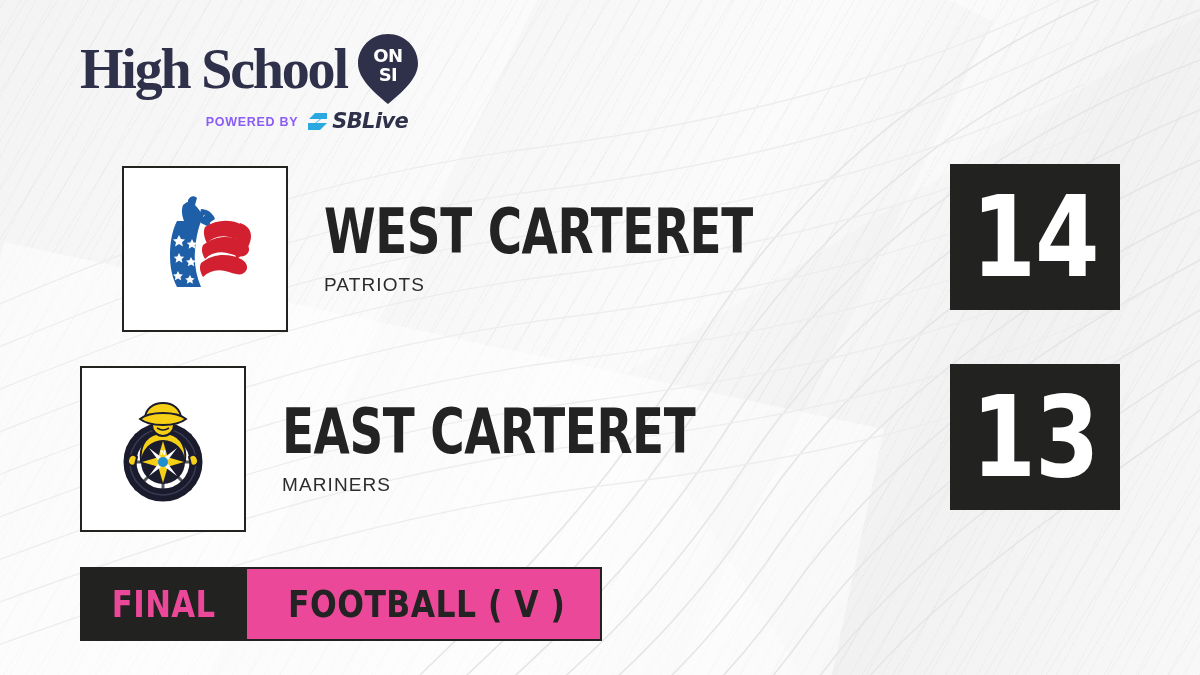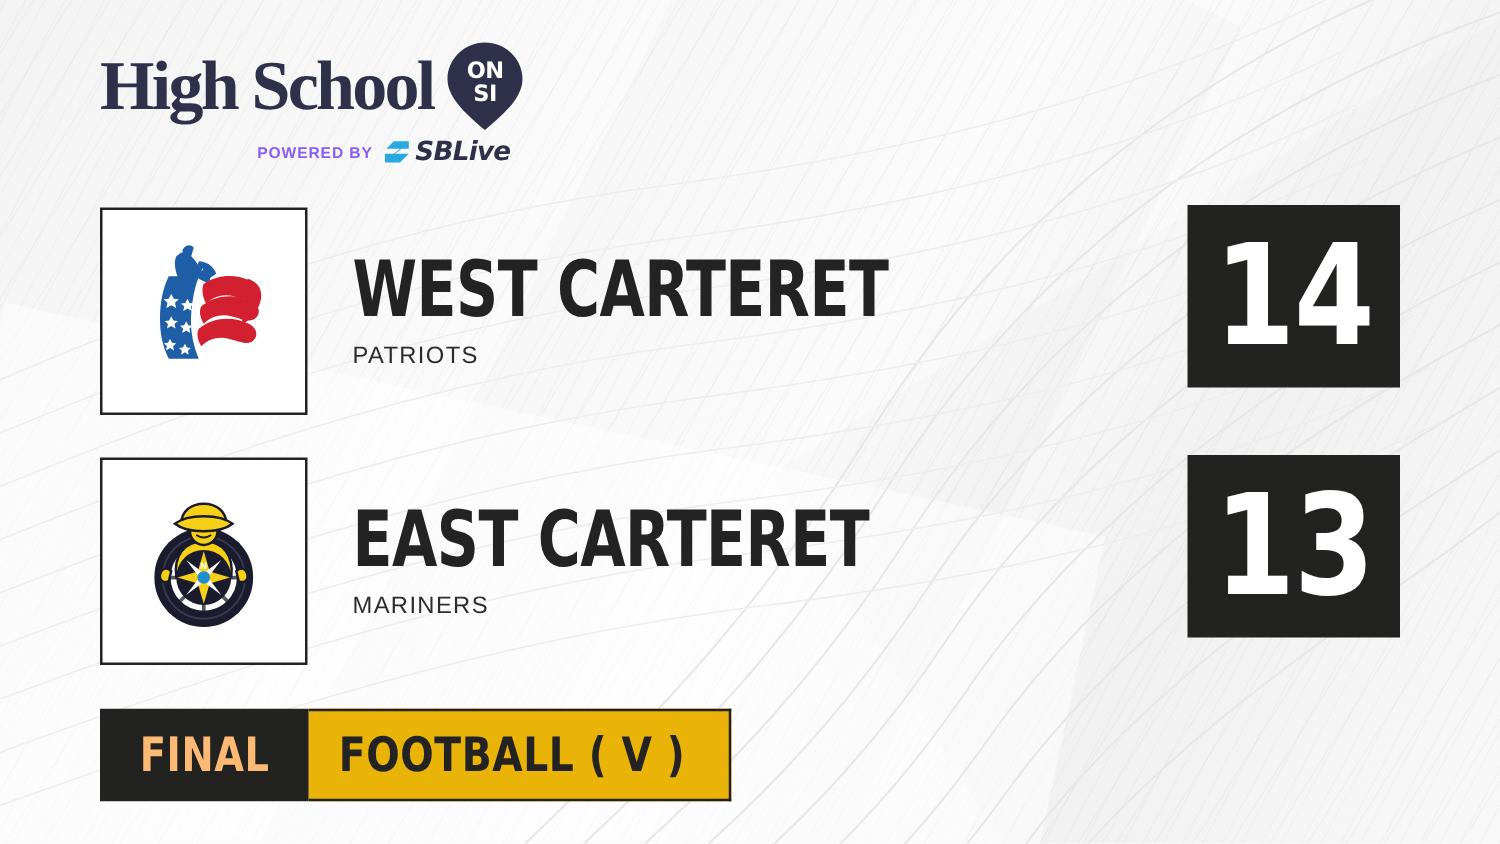--- a/index.html
+++ b/index.html
@@ -124,21 +124,21 @@
 
   
   .team-row {
     position: absolute;
     left: 80px;
     width: 1040px;
     height: 170px;
     display: flex;
     align-items: center;
   }
-  .row-1 { top: 164px; }
+  .row-1 { top: 164px; margin-left: 42px; }
   .row-2 { top: 364px; }
 
   .logo-card {
     width: 166px;
     height: 166px;
     background: #ffffff;
     border: 2px solid #23221f;
     box-sizing: border-box;
     display: flex;
     align-items: center;
@@ -200,43 +200,43 @@
   .status-bar {
     position: absolute;
     left: 80px;
     top: 567px;
     height: 74px;
     display: flex;
     align-items: stretch;
   }
   .status-final {
     background: #222221;
-    color: #fdba74;
+    color: #ec4899;
     display: flex;
     align-items: center;
     justify-content: center;
     padding: 0 26px;
     min-width: 147px;
     box-sizing: border-box;
   }
   .status-final span {
     font-family: "DejaVu Sans Condensed", "Liberation Sans Narrow", "Liberation Sans", sans-serif;
     font-weight: bold;
     font-size: 38px;
     letter-spacing: 0.5px;
     transform: scaleX(0.9);
   }
   .status-sport {
-    background: #eab308;
+    background: #ec4899;
     border: 2px solid #23221f;
     border-left: none;
     box-sizing: border-box;
     display: flex;
     align-items: center;
-    padding: 0 22px 0 12px;
+    padding: 0 22px 0 29px;
     min-width: 320px;
   }
   .status-sport span {
     font-family: "DejaVu Sans Condensed", "Liberation Sans Narrow", "Liberation Sans", sans-serif;
     font-weight: bold;
     font-size: 38px;
     letter-spacing: 0.5px;
     color: #232323;
     transform: scaleX(0.92);
     white-space: nowrap;

